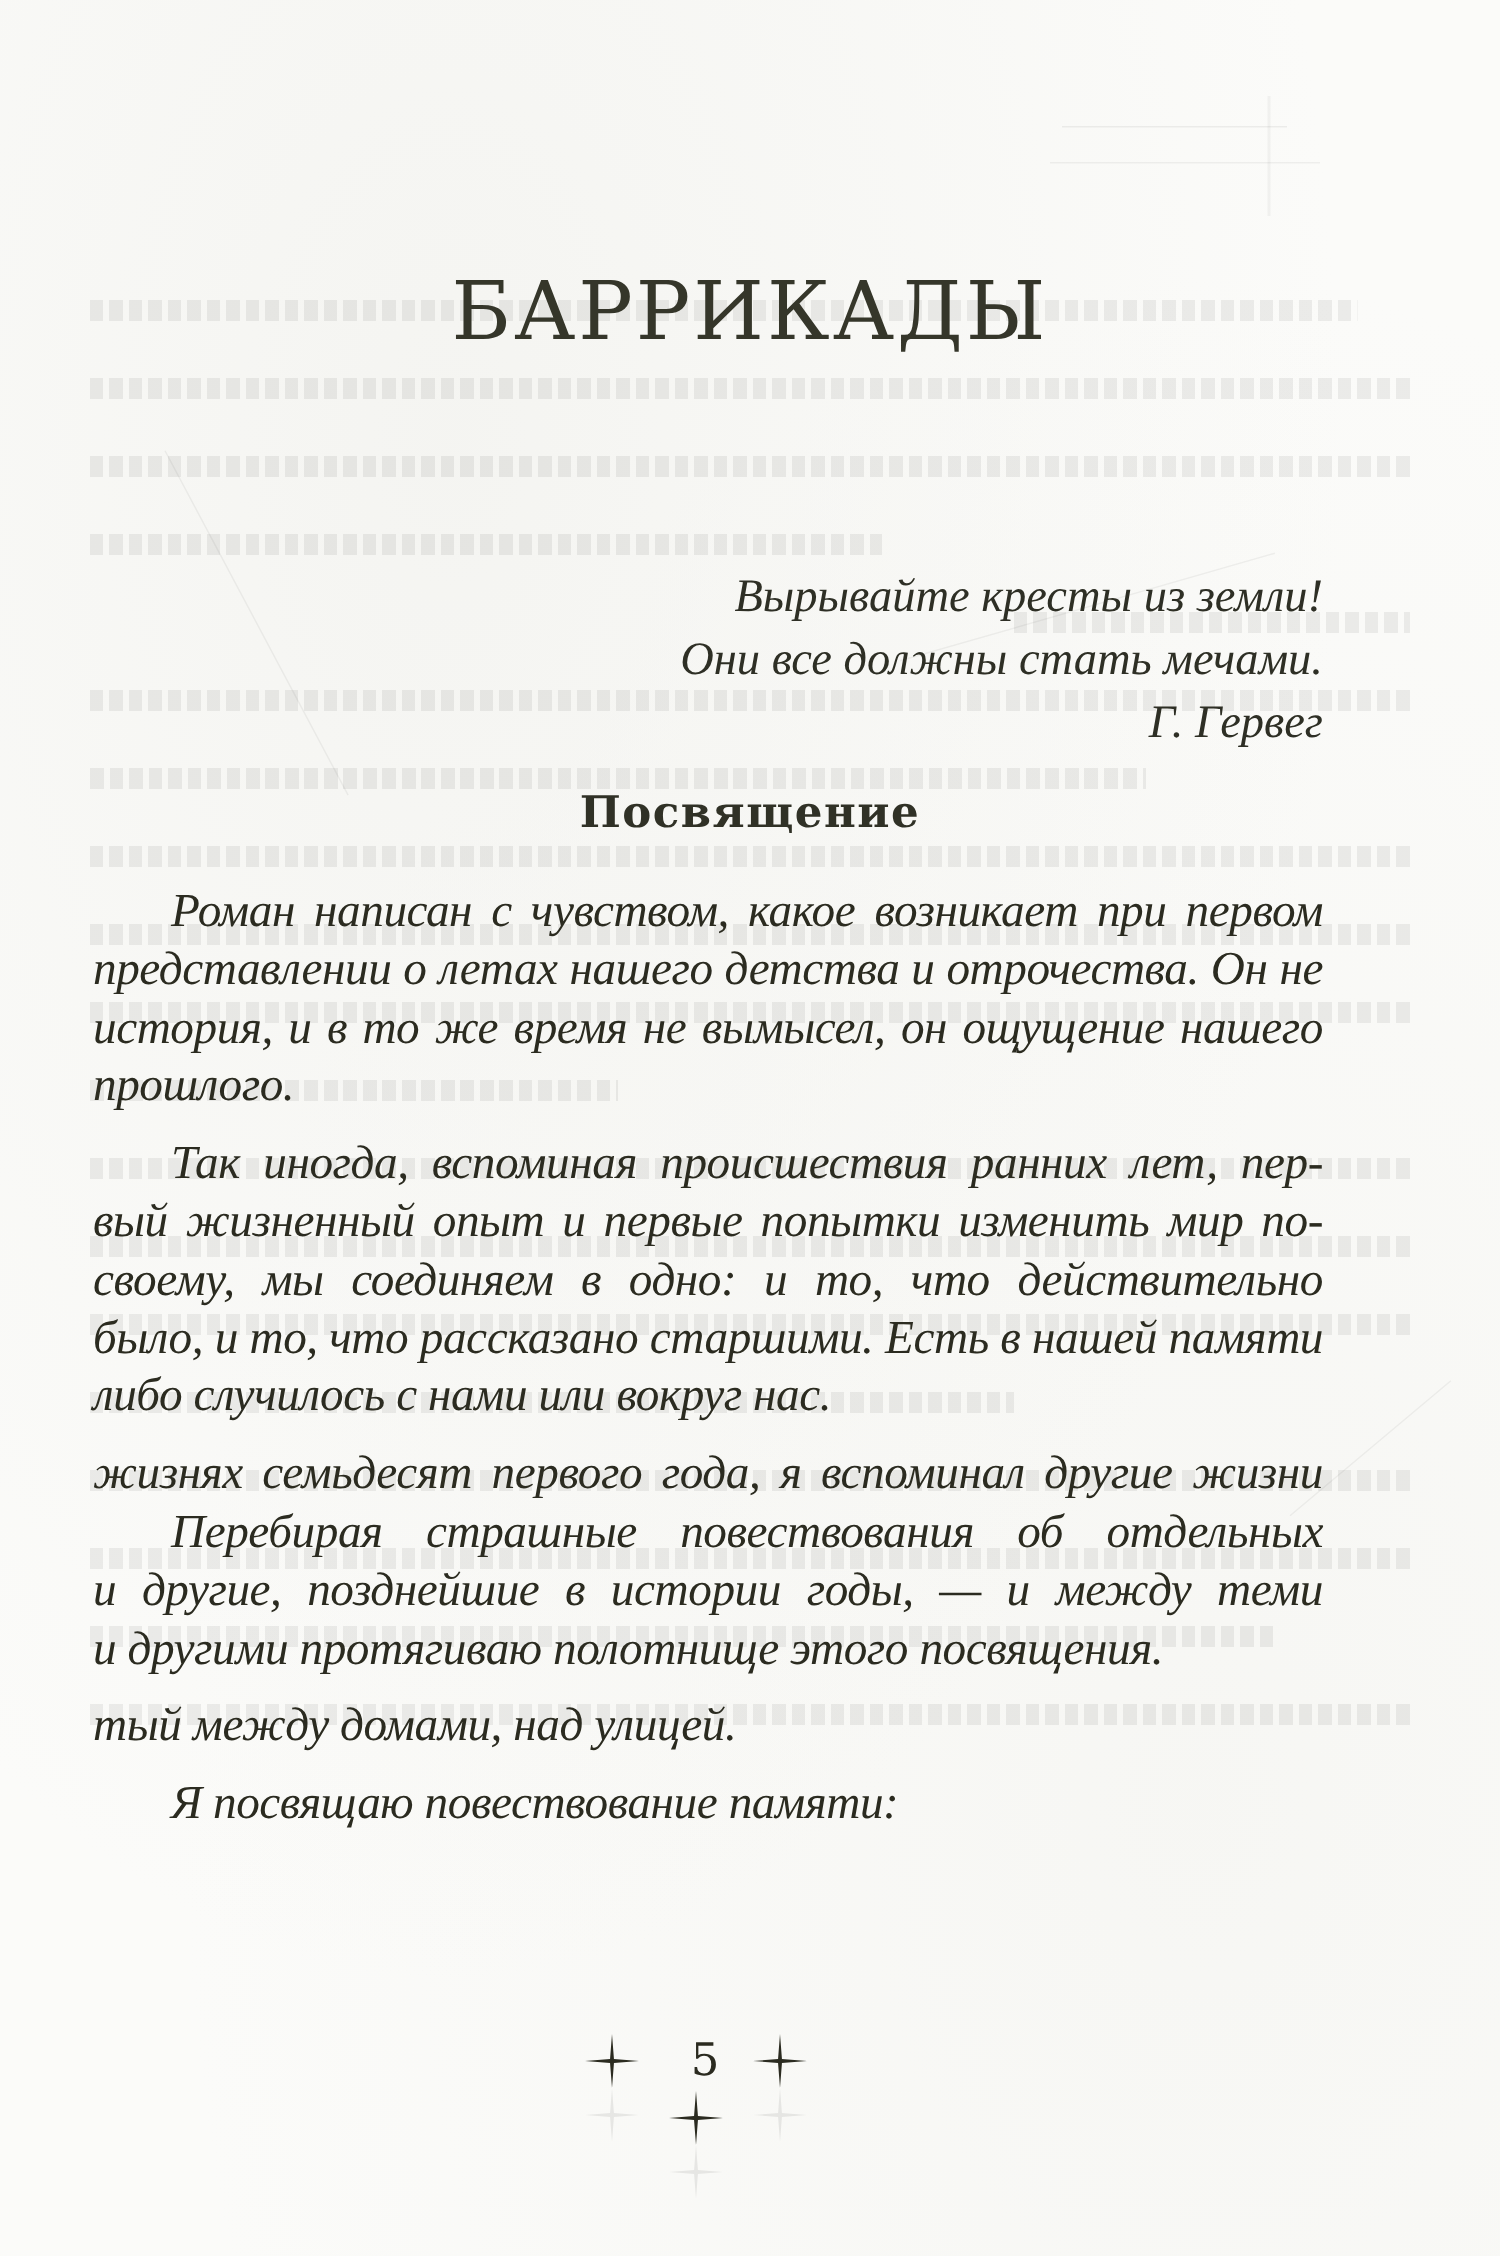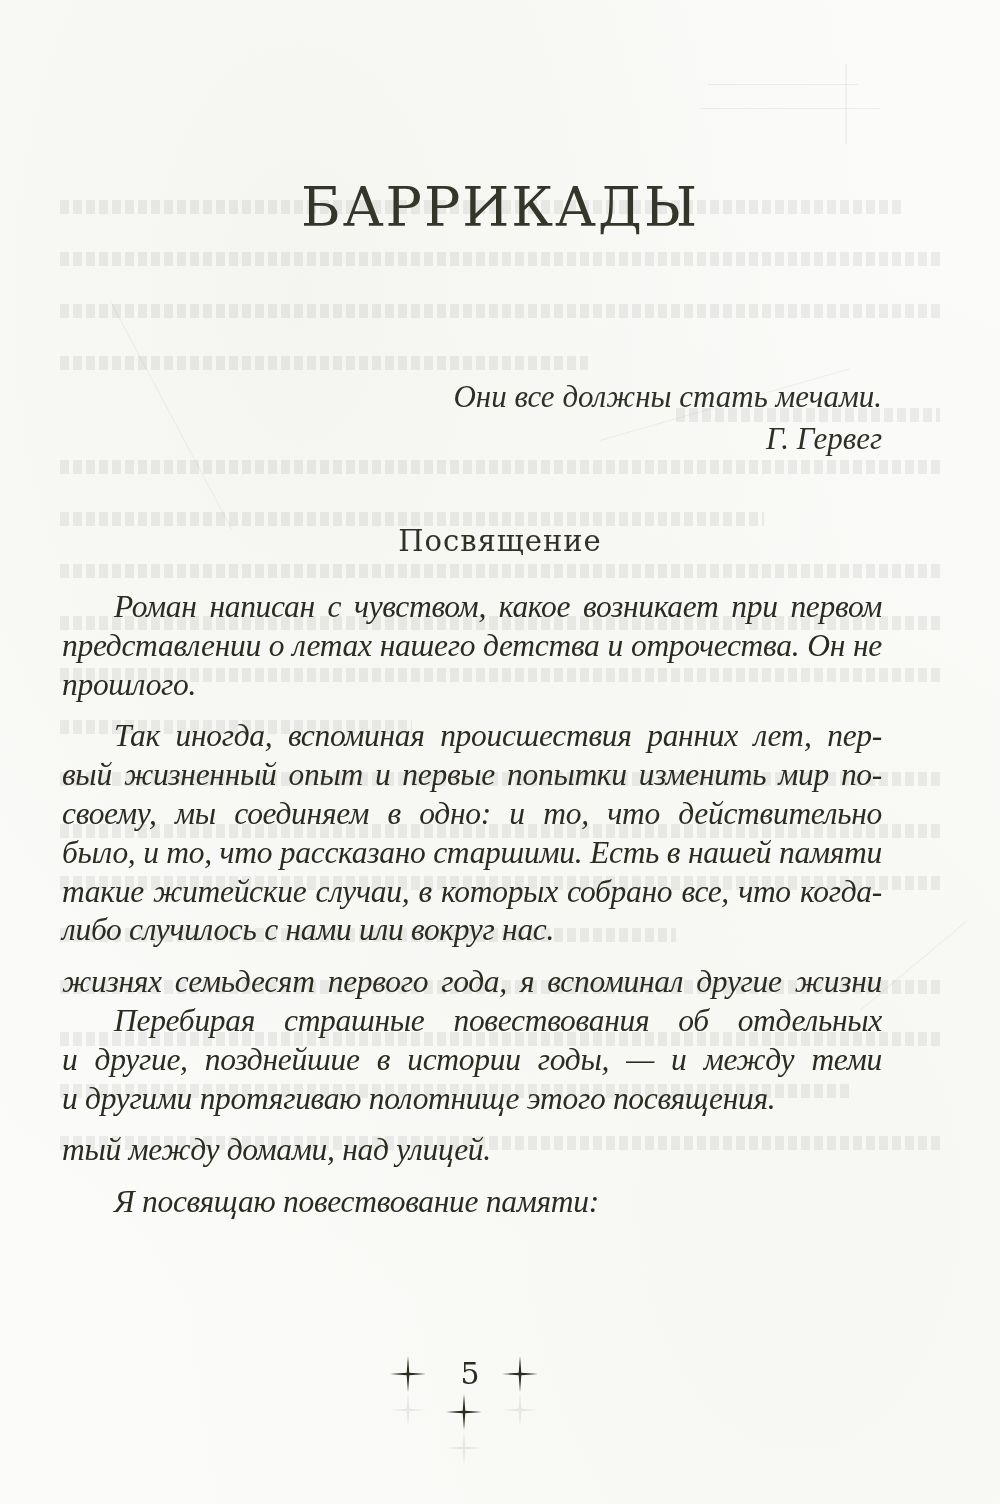--- a/index.html
+++ b/index.html
@@ -91,21 +91,21 @@
     }
     .epigraph .line { display: block; }
 
     .section-title {
       position: absolute;
       top: 524px;
       left: 0;
       width: 1000px;
       text-align: center;
       font-family: "DejaVu Serif", "Liberation Serif", serif;
-      font-weight: normal;
+      font-weight: bold;
       font-size: 29px;
       letter-spacing: 1px;
       color: #303126;
       margin: 0;
     }
 
     .body-text {
       position: absolute;
       top: 588px;
       left: 62px;
@@ -193,38 +193,39 @@
     <div style="width:100%"></div>
   </div>
 
   <div class="scratch" style="left:110px;top:300px;width:260px;transform:rotate(62deg);"></div>
   <div class="scratch" style="left:600px;top:440px;width:260px;transform:rotate(-16deg);"></div>
   <div class="scratch" style="left:860px;top:1010px;width:140px;transform:rotate(-40deg);"></div>
 
   <h1 class="chapter-title">БАРРИКАДЫ</h1>
 
   <div class="epigraph">
+    <span class="line">Вырывайте кресты из земли!</span>
     <span class="line">Они все должны стать мечами.</span>
     <span class="line">Г. Гервег</span>
   </div>
 
   <h2 class="section-title">Посвящение</h2>
 
   <div class="body-text">
     <p>
       <span class="ln">Роман написан с чувством, какое возникает при первом</span>
       <span class="ln" style="margin-left:-52px">представлении о летах нашего детства и отрочества. Он не</span>
+      <span class="ln" style="margin-left:-52px">история, и в то же время не вымысел, он ощущение нашего</span>
       <span class="ln last" style="margin-left:-52px">прошлого.</span>
     </p>
     <p>
       <span class="ln">Так иногда, вспоминая происшествия ранних лет, пер-</span>
       <span class="ln" style="margin-left:-52px">вый жизненный опыт и первые попытки изменить мир по-</span>
       <span class="ln" style="margin-left:-52px">своему, мы соединяем в одно: и то, что действительно</span>
       <span class="ln" style="margin-left:-52px">было, и то, что рассказано старшими. Есть в нашей памяти</span>
-      <span class="ln" style="margin-left:-52px">такие житейские случаи, в которых собрано все, что когда-</span>
       <span class="ln last" style="margin-left:-52px">либо случилось с нами или вокруг нас.</span>
     </p>
     <p>
       <span class="ln" style="margin-left:-52px">жизнях семьдесят первого года, я вспоминал другие жизни</span>
       <span class="ln">Перебирая страшные повествования об отдельных</span>
       <span class="ln" style="margin-left:-52px">и другие, позднейшие в истории годы, — и между теми</span>
       <span class="ln last" style="margin-left:-52px">и другими протягиваю полотнище этого посвящения.</span>
     </p>
     <p>
       <span class="ln last" style="margin-left:-52px">тый между домами, над улицей.</span>

